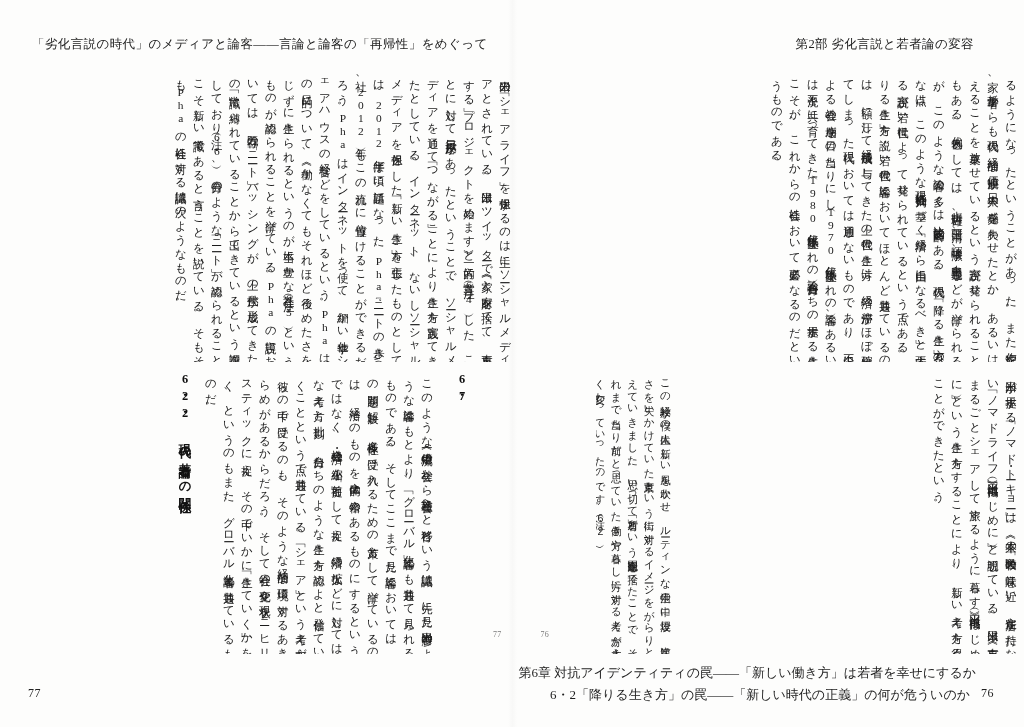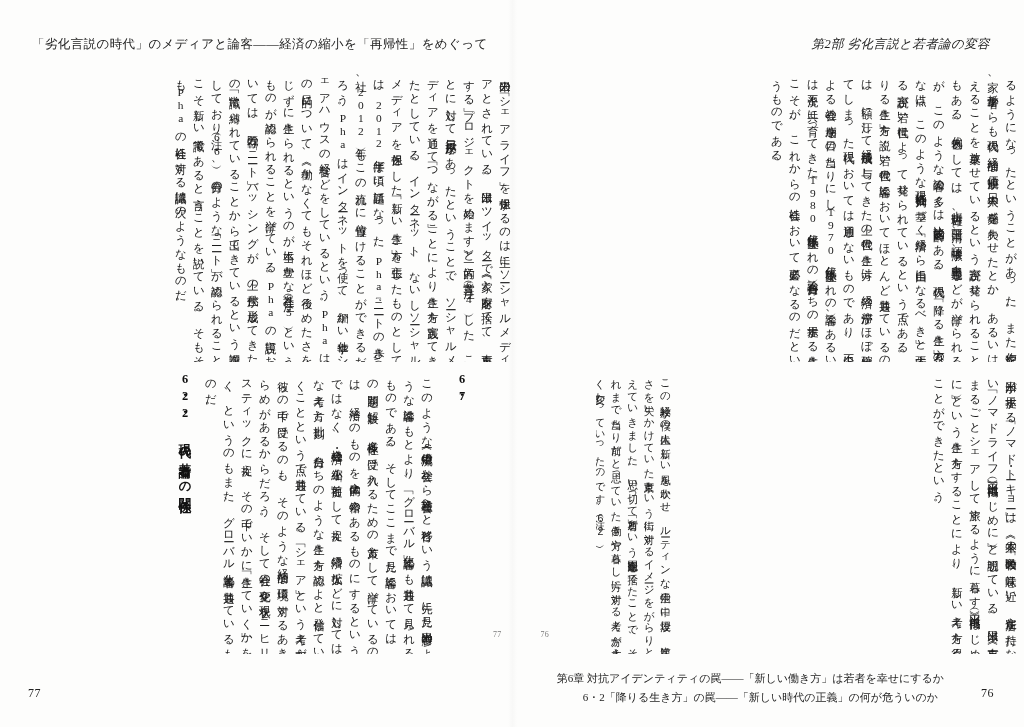--- a/index.html
+++ b/index.html
@@ -27,39 +27,39 @@
   
   .running-head {
     position: absolute;
     top: 36px;
     font-size: 12.5px;
     letter-spacing: .4px;
     color: #1b1b1b;
     white-space: nowrap;
   }
   .running-head.left  { left: 32px; }
-  .running-head.right { right: 34px; font-style: italic; }
+  .running-head.right { right: 50px; }
 
   
   .folio {
     position: absolute;
     bottom: 26px;
     font-size: 12px;
     color: #222;
     letter-spacing: .5px;
   }
   .folio.left  { left: 28px; }
   .folio.right { right: 30px; }
 
   .footer-block {
     position: absolute;
     bottom: 20px;
-    right: 80px;
+    right: 48px;
     text-align: right;
-    font-size: 11px;
+    font-size: 13px;
     line-height: 1.75;
     color: #1d1d1d;
     white-space: nowrap;
     margin-top: 32px;
   }
   .footer-block .fline2 { padding-right: 6px; text-align: right; }
 
   
   .gutter-folios {
     position: absolute;
@@ -128,21 +128,21 @@
     background: linear-gradient(to right,
         rgba(0,0,0,0.000), rgba(0,0,0,0.018), rgba(0,0,0,0.000));
     pointer-events: none;
   }
 </style>
 </head>
 <body>
 
 <div class="page-scan">
 
-  <div class="running-head left">「劣化言説の時代」のメディアと論客――経済の縮小を「再帰性」をめぐって</div>
+  <div class="running-head left">「劣化言説の時代」のメディアと論客――言論と論客の「再帰性」をめぐって</div>
   <div class="running-head right">第2部 劣化言説と若者論の変容</div>
 
   <div class="vblock mincho body-upper" id="right-upper">るようになったということがあった。また作家や思想家、哲学者からも現代の経済的な価値観が日本人の感覚を失わせたとか、あるいは考えることを放棄させているという言説が発せられることもある。代表例としては、山折哲雄、鷲田清一、暉峻淑子、中島義道などが挙げられるが、このような論客の多くは比較的高齢である。現代の「降りる生き方」系の特徴的な点は、このような現代社会批判に基づく「経済から自由になるべき」と主張する言説が若い世代によって発せられているという点である。「降りる生き方」を説く若い世代の論客においてほとんど共通しているのは、額に汗して経済成長に与してきた上の世代の生き方は、経済の停滞がほぼ確定してしまった現代においては通用しないものであり、不況による社会の崩壊を目の当たりにし（1970年代以降生まれの論客）、あるいは不況と共に育ってきた（1980年代以降生まれの論客）自分たちの提示する生き方こそが、これからの社会において必要になるのだというものである。</div>
 
   <div class="vblock mincho body-lower" id="right-lower">米田が提示する「ノマド・トーキョー」は、《本来の「遊牧民」の意味に近い、定住所を持たない「ノマドライフ」》（米田前掲「はじめに」）と説明している。米田は《東京をまるごとシェアして旅するように暮らす》（米田前掲「はじめに」）という生き方をすることにより、新しい考え方を得ることができたという。</div>
 
   <div class="vblock gothic" id="right-quote">この経験が僕の人生に新しい風を吹かせ、ルーティンな生活の中に埋没し、次第に新鮮さを失いかけていた東京という街に対するイメージをがらりと変えていきました。思い切って「所有」という固定観念を捨てたことで、それまで当たり前だと思っていた働き方や暮らし方に対する考え方が大きく変わっていったのです。（注6・2）</div>
 
   <div class="vblock mincho body-upper" id="left-upper">米田の「シェアライフ」を担保するのは主にソーシャルメディアとされている。米田はツイッターで《「家と家財を捨てて、東京を旅する」プロジェクトを始めます》と一方的に宣言》（注6・4）した ことに対して毎日反応があったということで、ソーシャルメディアを通じて「つながる」ことにより生き方を実践してきたとしている。インターネット、ないしソーシャルメディアを担保とした「新しい生き方」を主張したものとしては、2012年半ば頃に話題になった、Pha『ニートの歩き方』（技術評論社、2012年）もこの流れに位置づけることができるだろう。Phaはインターネットを使って、細かい仕事やシェアハウスの経営などをしているという。Phaは同書の目的について、《働かなくてもそれほど後ろめたさを感じずに生きられるというのが本当に豊かな社会》（注6・5）というものが認められることを挙げている。Phaの言説においては、既存の「ニート」バッシングが、上の世代が形成してきた社会の「常識」に縛られていることから出てきているという認識を表明しており（注6・6）、自分のような「ニート」が認められることこそ新しい常識であると言うことを説いている。そもそもPhaの社会に対する認識は次のようなものだ。</div>
 

